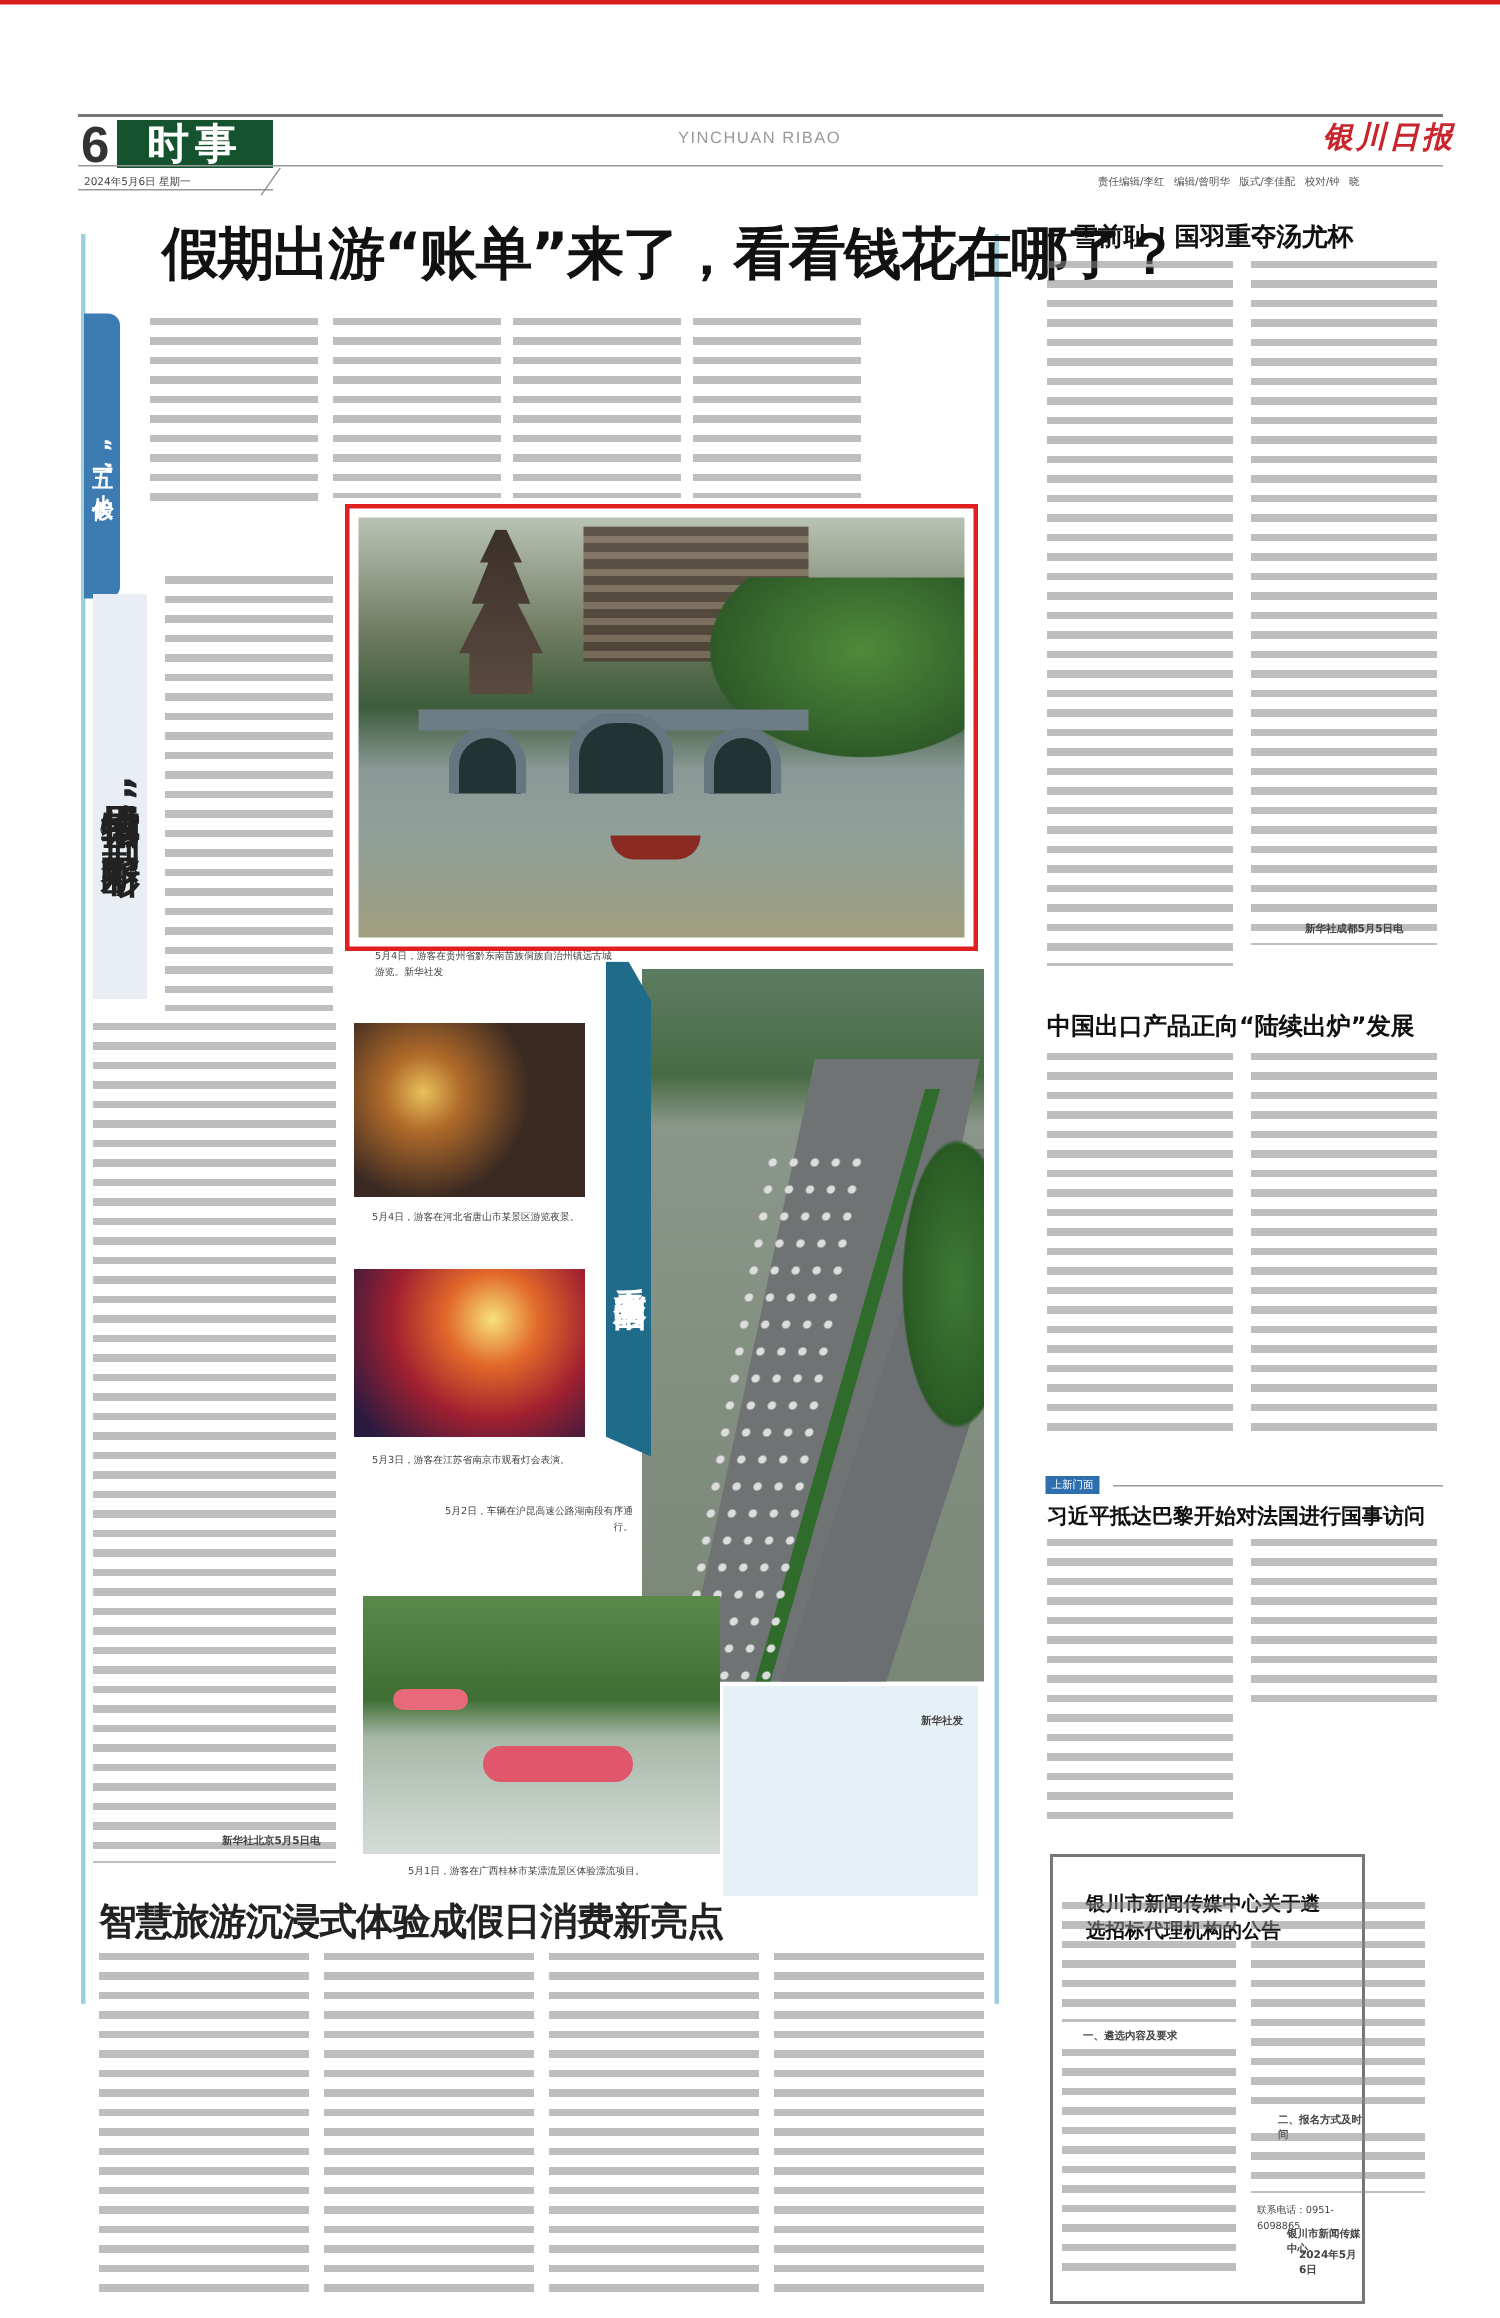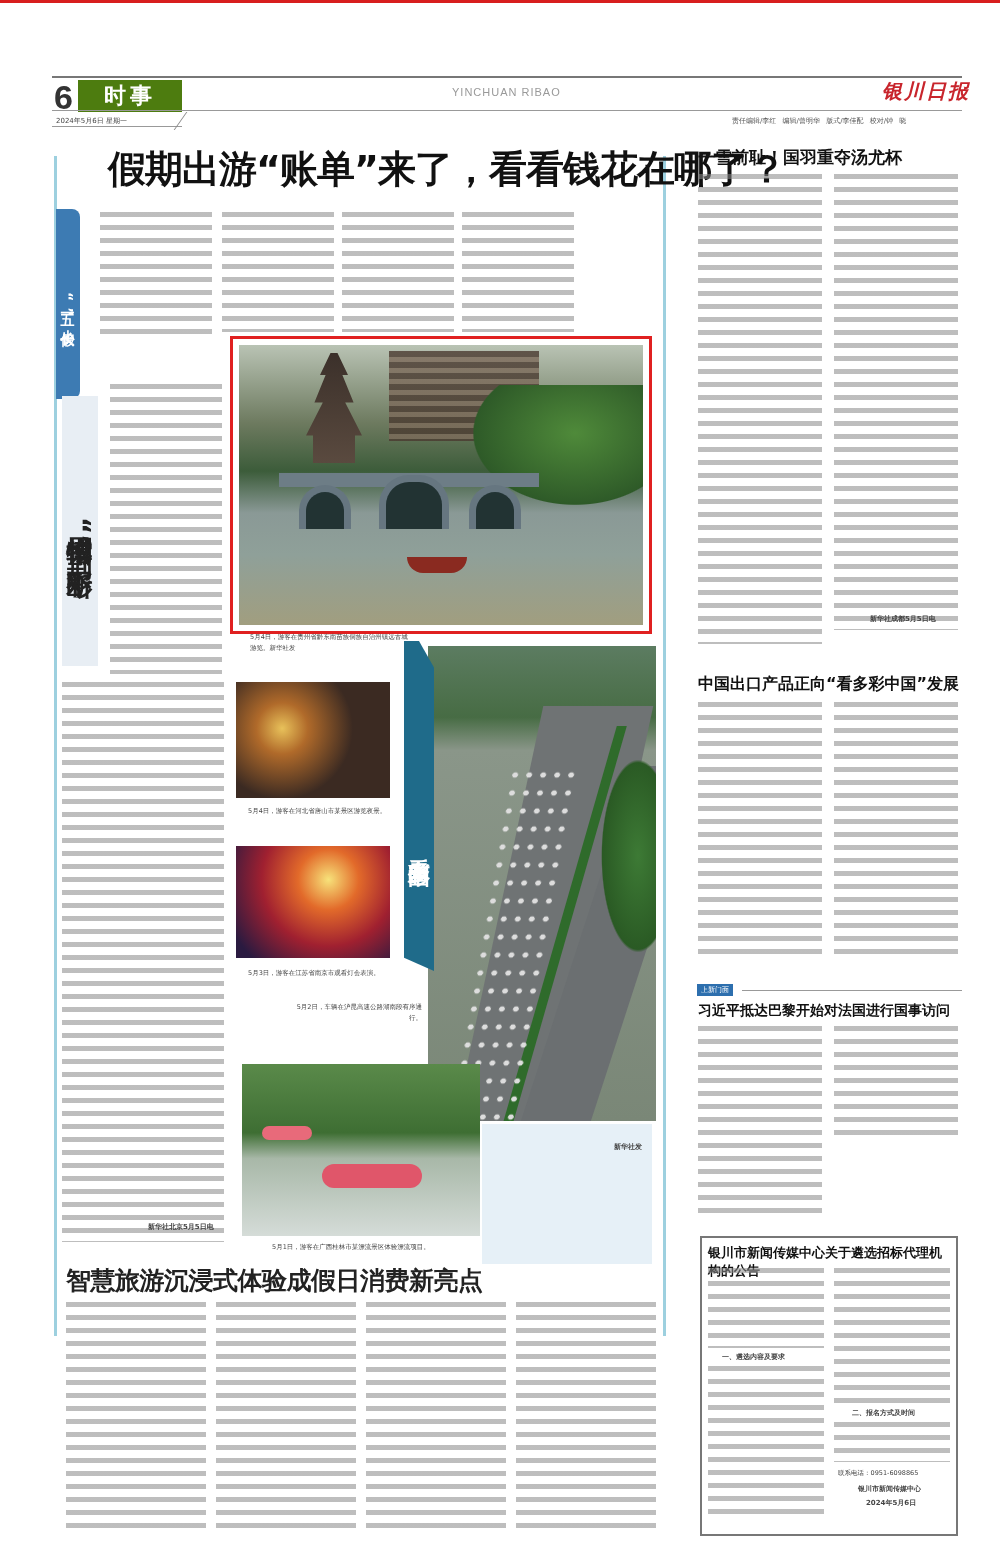--- a/index.html
+++ b/index.html
@@ -4,21 +4,21 @@
 <style>
   * { box-sizing: border-box; margin: 0; padding: 0; }
   html, body { width: 1000px; height: 1545px; background: #ffffff; overflow: hidden; }
   body { font-family: "DejaVu Sans", sans-serif; color: #222; position: relative; }
   .topline { position: absolute; left: 0; top: 0; width: 1000px; height: 3px; background: #d81e1e; }
   .page { position: absolute; left: 52px; top: 74px; width: 920px; height: 1470px; }
 
   
   .mast-rule-top { position: absolute; left: 0; top: 2px; width: 910px; height: 2px; background: #777; }
   .page-num { position: absolute; left: 2px; top: 6px; font-family: "Liberation Sans", sans-serif; font-size: 34px; font-weight: bold; color: #333; line-height: 34px; }
-  .section-tab { position: absolute; left: 26px; top: 6px; width: 104px; height: 32px; background: #4d7c0f; color: #fff; font-size: 22px; font-weight: bold; text-align: center; line-height: 32px; letter-spacing: 4px; }
+  .section-tab { position: absolute; left: 26px; top: 6px; width: 104px; height: 32px; background: #14532d; color: #fff; font-size: 28px; font-weight: bold; text-align: center; line-height: 32px; letter-spacing: 4px; }
   .mast-date { position: absolute; left: 4px; top: 42px; font-size: 7px; color: #444; }
   .mast-rule-mid { position: absolute; left: 0; top: 36px; width: 910px; height: 1px; background: #999; }
   .mast-rule-bot { position: absolute; left: 0; top: 52px; width: 130px; height: 1px; background: #999; }
   .mast-slash { position: absolute; left: 128px; top: 38px; width: 1px; height: 18px; background: #888; transform: skewX(-35deg); }
   .mast-en { position: absolute; left: 400px; top: 12px; font-size: 11px; color: #999; letter-spacing: 1px; font-family: "Liberation Sans", sans-serif; }
   .mast-logo { position: absolute; left: 830px; top: 4px; font-family: "DejaVu Serif", serif; font-size: 20px; color: #c8252c; font-style: italic; font-weight: bold; letter-spacing: 2px; text-align: right; }
   .mast-credits { position: absolute; left: 680px; top: 42px; font-size: 7px; color: #555; word-spacing: 4px; }
 
   
   .lead-frame { position: absolute; left: 2px; top: 82px; width: 612px; height: 1180px; border-left: 3px solid #9dd0df; border-right: 3px solid #9dd0df; }
@@ -60,21 +60,21 @@
 
   .cap-small { position: absolute; font-size: 6.5px; color: #444; line-height: 11px; }
   .quote-box { position: absolute; left: 430px; top: 1050px; width: 170px; height: 140px; background: #e6f0f7; padding: 12px 10px; }
 
   .headline-2 { position: absolute; left: 14px; top: 1190px; font-size: 25px; font-weight: bold; color: #222; letter-spacing: -0.5px; }
 
   
   .rc-title { position: absolute; font-weight: bold; color: #111; }
   .rc-divider { position: absolute; left: 645px; height: 1px; background: #999; width: 265px; }
   .tag-blue { position: absolute; left: 645px; top: 910px; width: 36px; height: 12px; background: #2d6fae; color: #fff; font-size: 7px; text-align: center; line-height: 12px; }
-  .notice-box { position: absolute; left: 648px; top: 1162px; width: 258px; height: 300px; border: 2px solid #777; padding: 6px; }
+  .notice-box { position: absolute; left: 648px; top: 1162px; width: 210px; height: 300px; border: 2px solid #777; padding: 22px; }
   .byline { position: absolute; font-size: 7px; font-weight: bold; color: #444; }
 </style>
 </head>
 <body>
 
 <div class="topline"></div>
 
 <div class="page">
 
   <div class="mast-rule-top"></div>
@@ -148,21 +148,21 @@
   <div class="text-col fake-lines" style="left:14px; top:1228px; width:140px; height:230px;"></div>
   <div class="text-col fake-lines" style="left:164px; top:1228px; width:140px; height:230px;"></div>
   <div class="text-col fake-lines" style="left:314px; top:1228px; width:140px; height:230px;"></div>
   <div class="text-col fake-lines" style="left:464px; top:1228px; width:140px; height:230px;"></div>
 
   <div class="rc-title" style="left:646px; top:72px; font-size:17px;">一雪前耻！国羽重夺汤尤杯</div>
   <div class="text-col fake-lines" style="left:646px; top:100px; width:124px; height:470px;"></div>
   <div class="text-col fake-lines" style="left:782px; top:100px; width:124px; height:456px;"></div>
   <div class="byline" style="left:818px; top:540px;">新华社成都5月5日电</div>
 
-  <div class="rc-title" style="left:646px; top:600px; font-size:16px;">中国出口产品正向“看多彩中国”发展</div>
+  <div class="rc-title" style="left:646px; top:600px; font-size:16px;">中国出口产品正向“陆续出炉”发展</div>
   <div class="text-col fake-lines" style="left:646px; top:628px; width:124px; height:256px;"></div>
   <div class="text-col fake-lines" style="left:782px; top:628px; width:124px; height:256px;"></div>
 
   <div class="tag-blue">上新门面</div>
   <div class="rc-divider" style="top:916px; left:690px; width:220px;"></div>
   <div class="rc-title" style="left:646px; top:928px; font-size:14px;">习近平抵达巴黎开始对法国进行国事访问</div>
   <div class="text-col fake-lines" style="left:646px; top:952px; width:124px; height:190px;"></div>
   <div class="text-col fake-lines" style="left:782px; top:952px; width:124px; height:110px;"></div>
 
   <div class="notice-box">

